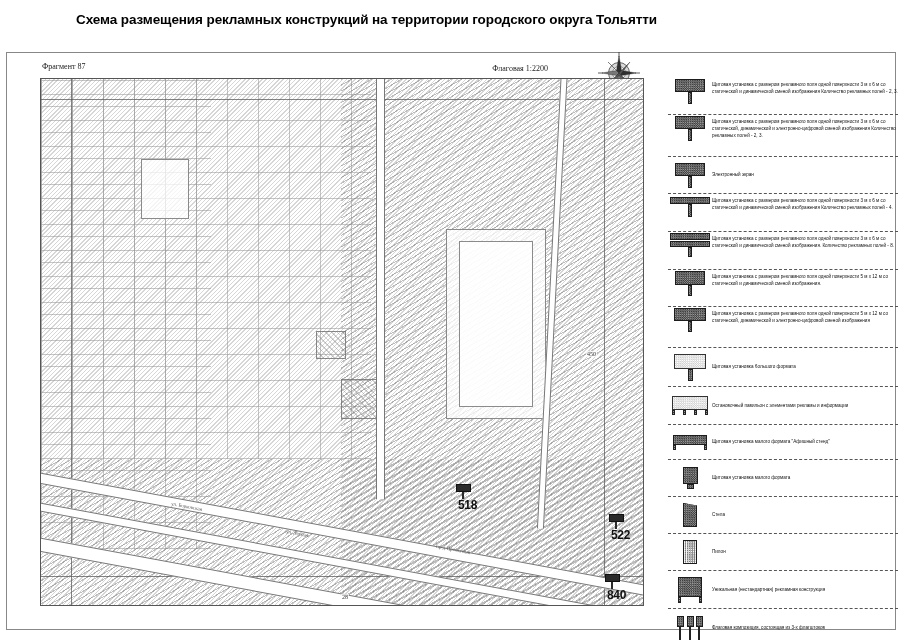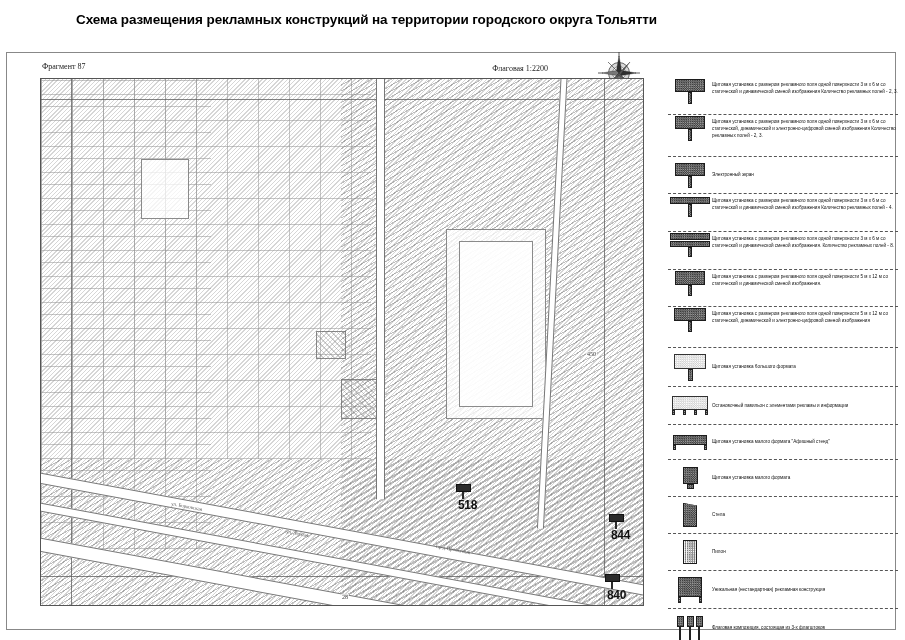--- a/index.html
+++ b/index.html
@@ -172,21 +172,21 @@
 
   <div class="marker" style="left:415px;top:405px;">
     <div class="bill"></div>
     <div class="post"></div>
     <div class="num">518</div>
   </div>
 
   <div class="marker" style="left:568px;top:435px;">
     <div class="bill"></div>
     <div class="post"></div>
-    <div class="num">844</div>
+    <div class="num">522</div>
   </div>
 
   <div class="marker" style="left:564px;top:495px;">
     <div class="bill"></div>
     <div class="post"></div>
     <div class="num">840</div>
   </div>
 
 </div>
 

